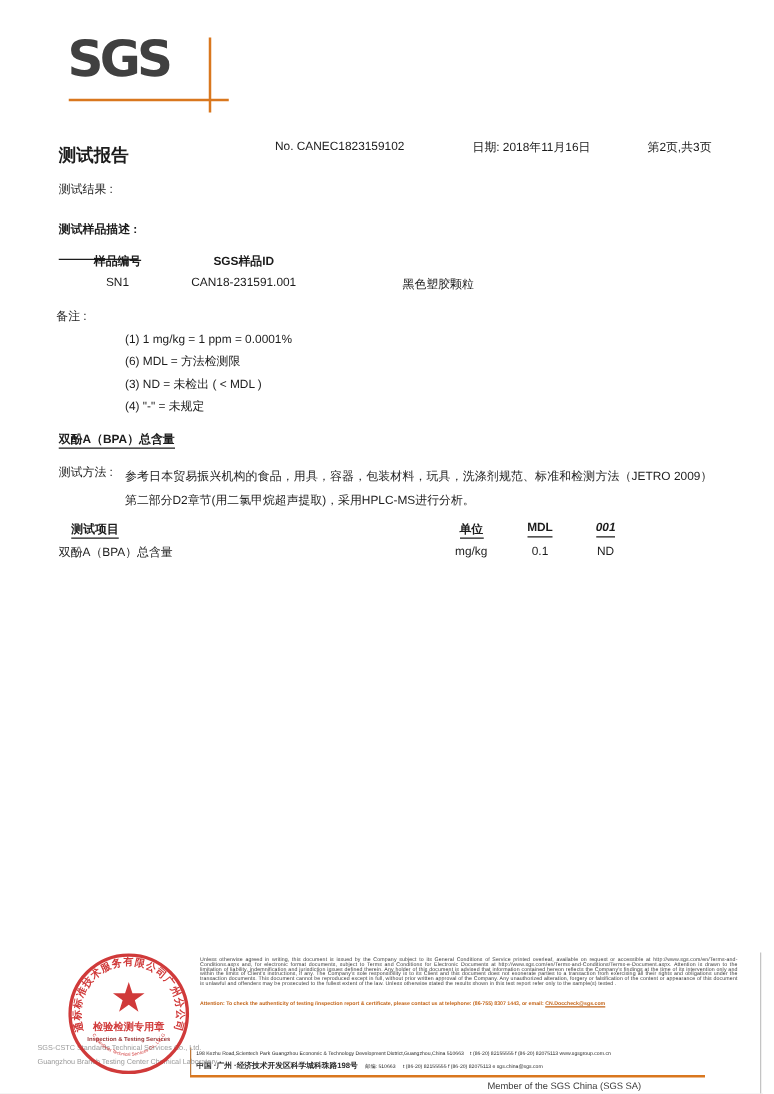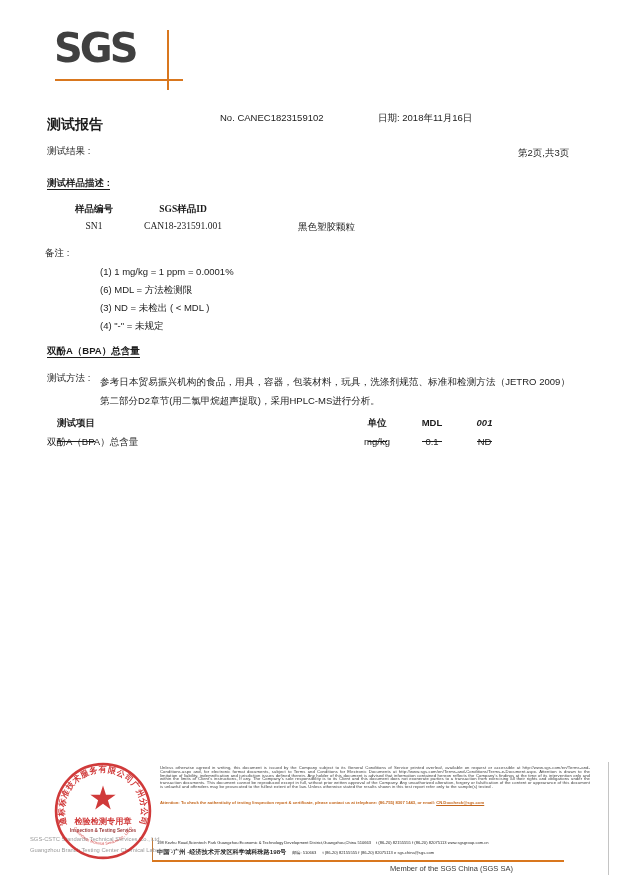--- a/index.html
+++ b/index.html
@@ -13,44 +13,44 @@
   .logo-text{
     left:54px;top:22px;font-size:40px;font-weight:bold;letter-spacing:-3px;
     color:#404040;line-height:52px;font-family:"DejaVu Sans","Liberation Sans",sans-serif;
   }
   .logo-hline{left:55px;top:79px;width:128px;height:2px;background:#d9771e;}
   .logo-vline{left:167px;top:30px;width:2px;height:60px;background:#d9771e;}
   
   .doc-title{left:47px;top:116px;font-size:14px;font-weight:bold;}
   .report-no{left:220px;top:112px;font-size:9.5px;}
   .report-date{left:378px;top:112px;font-size:9.5px;}
-  .page-info{left:518px;top:112px;font-size:9.5px;margin-top:35px;}
+  .page-info{left:518px;top:112px;font-size:9.5px;}
   
   .body-text{font-size:9.5px;}
   .lbl-results{left:47px;top:145px;text-align:center;}
   .hd-sample{left:47px;top:177px;font-weight:bold;}
-  .hd-sample span{border-bottom:1px solid #1c1c1c;padding-bottom:1px;}
+  .hd-sample span{border-bottom:1px solid #1c1c1c;padding-bottom:18px;}
   .sample-table{left:65px;top:203px;width:420px;}
-  .sample-row{display:grid;grid-template-columns:58px 120px auto;column-gap:0;font-family:Liberation Serif, serif;}
+  .sample-row{display:grid;grid-template-columns:58px 120px auto;column-gap:12px;}
   .sample-row .c1{text-align:center;}
   .sample-row .c2{text-align:center;}
   .sample-row .c3{text-align:left;padding-left:55px;}
   .sample-head{font-weight:bold;margin-bottom:5px;}
   .lbl-remarks{left:45px;top:247px;}
   .remarks-list{left:100px;top:263px;line-height:18px;}
   .hd-bpa{left:47px;top:345px;font-weight:bold;}
   .hd-bpa span{border-bottom:1px solid #1c1c1c;padding-bottom:1px;}
   .lbl-method{left:47px;top:372px;}
   .method-text{left:100px;top:372px;width:470px;line-height:19px;text-align:justify;}
   .results-table{left:47px;top:417px;width:480px;}
   .res-row{display:grid;grid-template-columns:300px 60px 50px 55px;}
   .res-row .c1{text-align:left;}
   .res-row .c2,.res-row .c3,.res-row .c4{text-align:center;}
   .res-head{font-weight:bold;margin-bottom:6px;}
-  .res-head .u{border-bottom:1px solid #1c1c1c;padding-bottom:13px;}
+  .res-head .u{border-bottom:1px solid #1c1c1c;padding-bottom:1px;}
   .res-head .c1 .u{margin-left:10px;}
   .res-head .c4{font-style:italic;font-weight:bold;}
   
   .stamp{left:52px;top:760px;width:102px;height:102px;opacity:.9;z-index:3;}
   .company-lines{left:30px;top:834px;font-size:5.8px;line-height:11px;color:#9a9a9a;z-index:1;width:150px;}
   .disclaimer{
     left:160px;top:766px;width:430px;font-size:4.2px;line-height:3.8px;
     color:#3c3c3c;text-align:justify;letter-spacing:.1px;
   }
   .attention{

